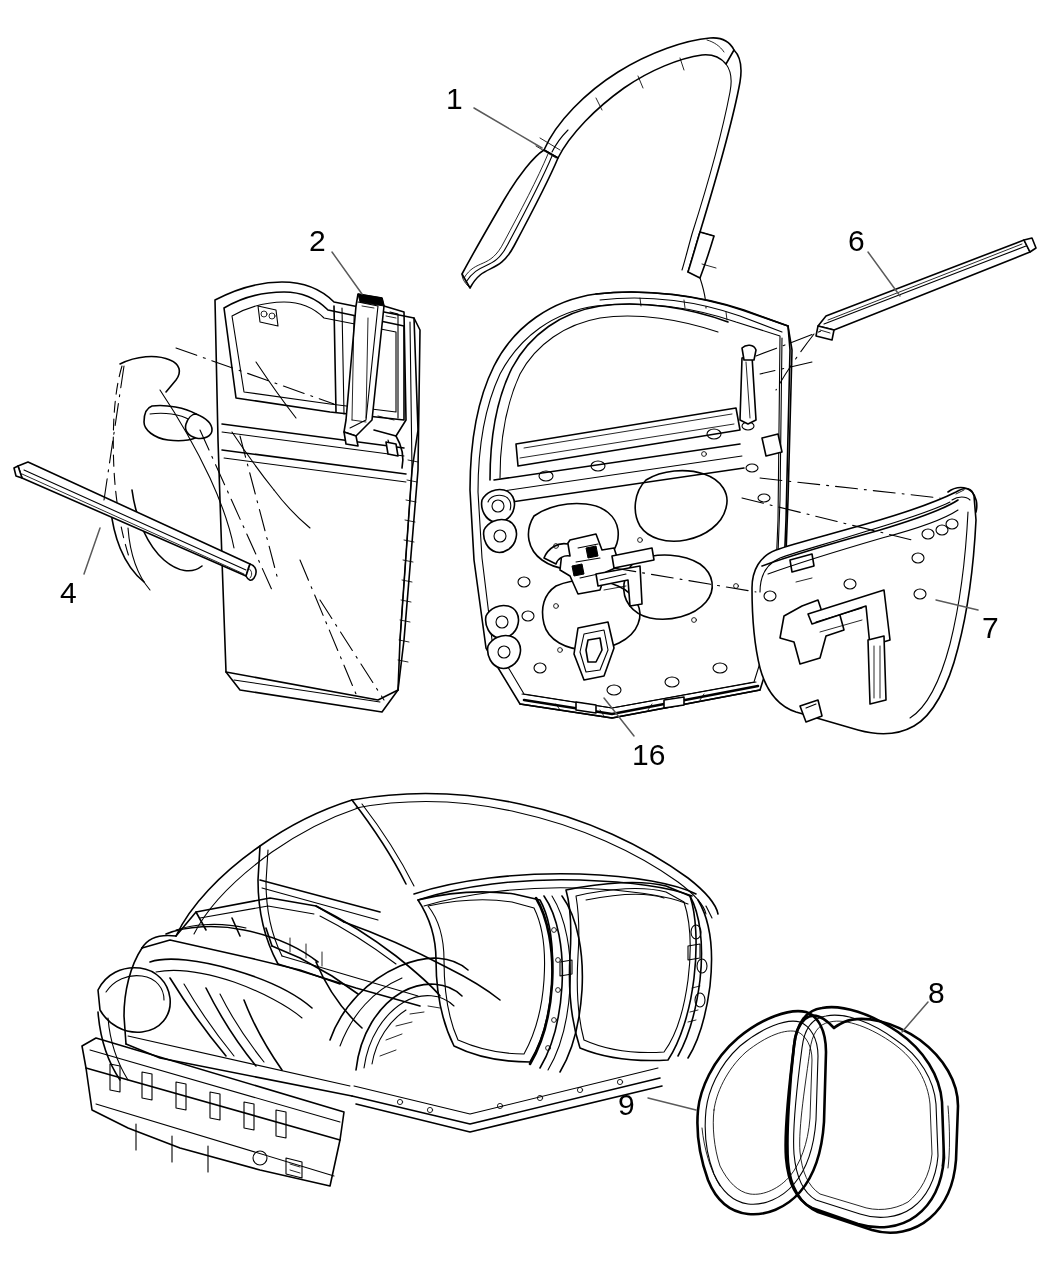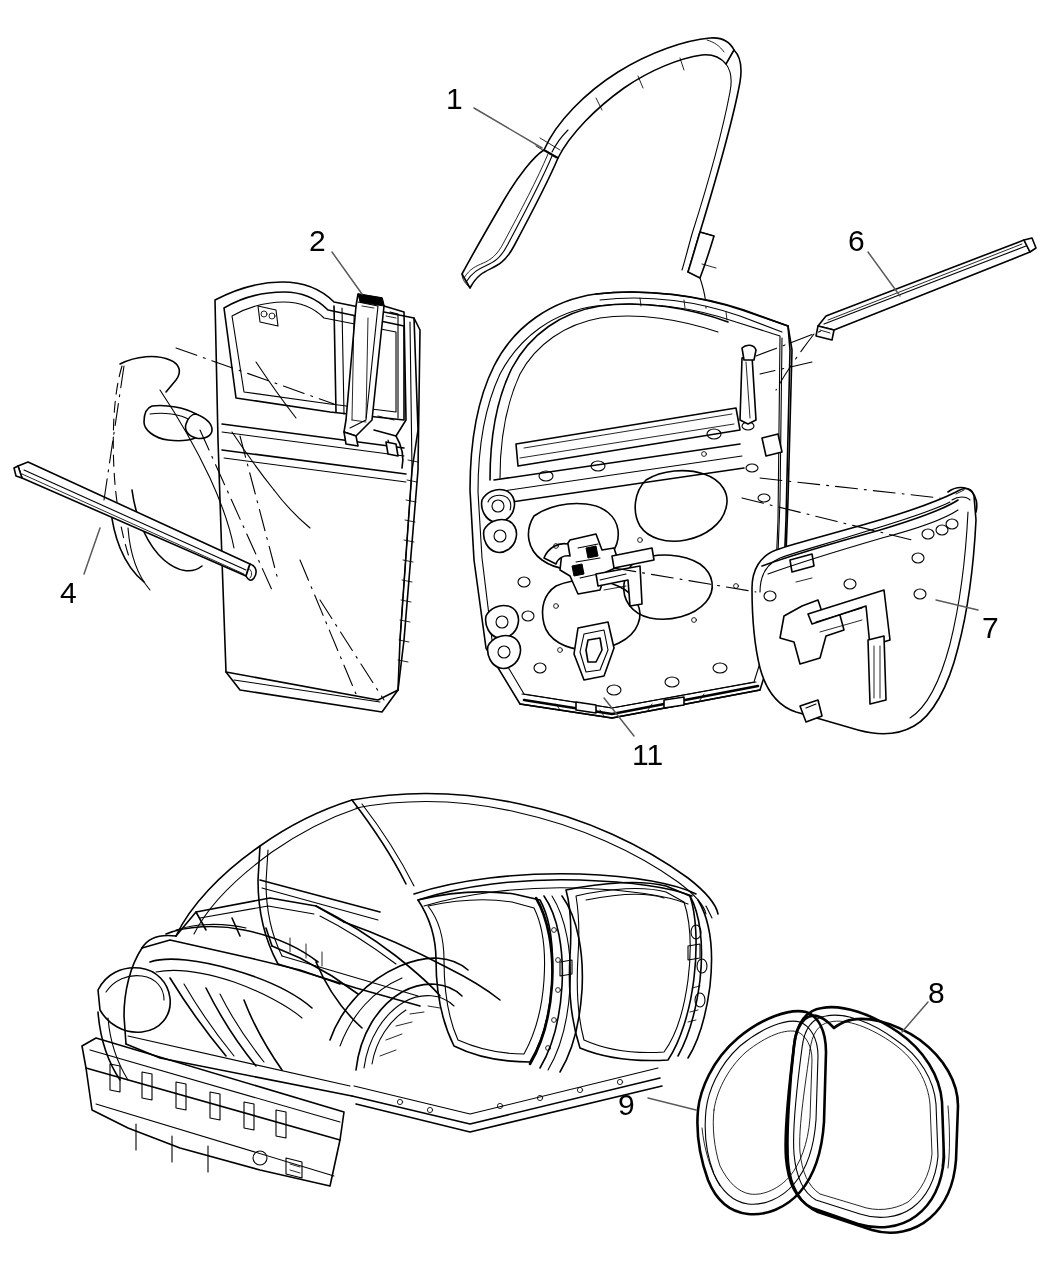--- a/index.html
+++ b/index.html
@@ -552,15 +552,15 @@
     </g>
   </svg>
 
   <div class="callout" style="left:446px;top:84px;">1</div>
   <div class="callout" style="left:309px;top:226px;">2</div>
   <div class="callout" style="left:60px;top:578px;">4</div>
   <div class="callout" style="left:848px;top:226px;">6</div>
   <div class="callout" style="left:982px;top:613px;">7</div>
   <div class="callout" style="left:928px;top:978px;">8</div>
   <div class="callout" style="left:618px;top:1090px;">9</div>
-  <div class="callout" style="left:632px;top:740px;">11</div>
+  <div class="callout" style="left:632px;top:740px;">16</div>
 
 </div>
 
 </body></html>

